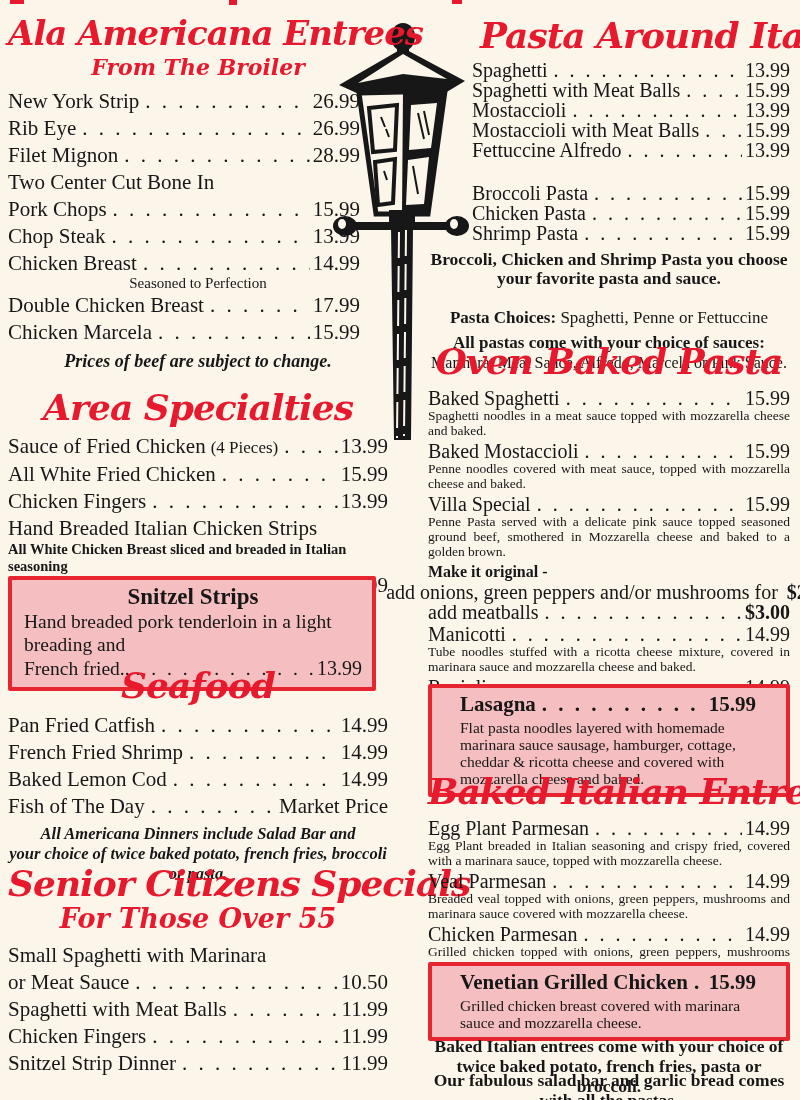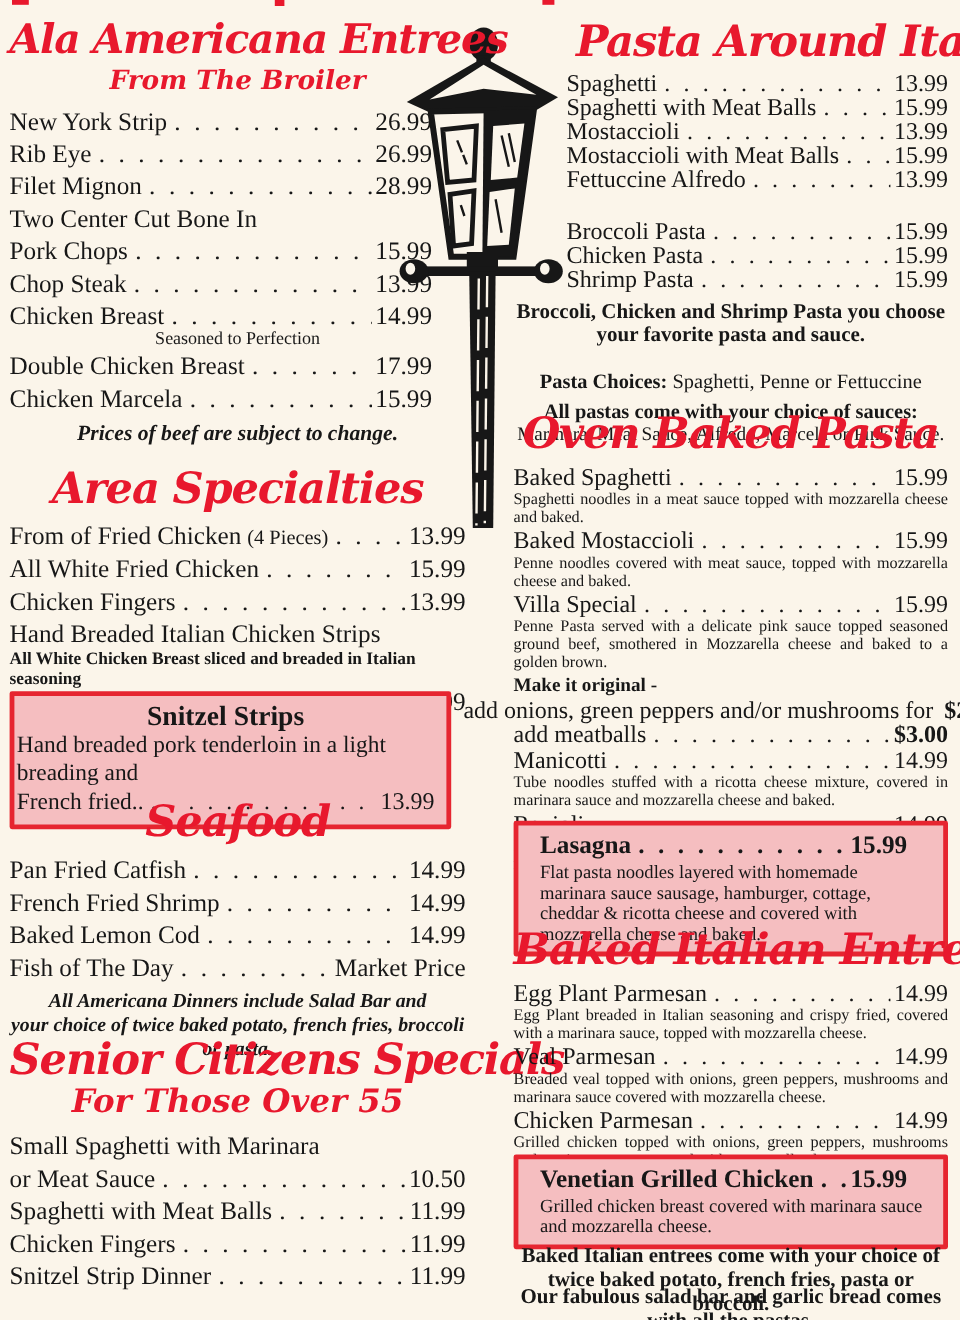--- a/index.html
+++ b/index.html
@@ -59,21 +59,21 @@
 
   .erow{display:flex; align-items:baseline; font-size:20px; line-height:20px; margin-top:2px;}
   .desc{font-size:13.5px; line-height:15px; text-align:justify; margin-bottom:3px;}
   .mko{font-size:16px; line-height:20px; font-weight:bold; margin-top:2px;}
   .addon{display:flex; align-items:baseline; font-size:20px; line-height:20px;justify-content:center;}
   .addon .pr{font-weight:bold;}
 
   
   .pinkbox{
     border:4px solid var(--bdr); background:var(--pink);
-    border-radius:2px; padding:3px 10px 6px 2px;
+    border-radius:2px; padding:3px 10px 6px 12px;
   }
   .box-title{font-weight:bold; font-size:23px; line-height:27px; text-align:center;}
   .box-line{font-size:19.5px; line-height:23px;}
   .box-row{display:flex; align-items:baseline; font-size:19.5px; line-height:24px;font-family:Liberation Serif, serif;}
   .box-row .pr{font-size:20px;}
   .lasrow{display:flex; align-items:baseline; font-weight:bold; font-size:21px; line-height:25px; padding:1px 20px 0 16px;}
   .boxdesc{font-size:15.5px; line-height:17px; padding:2px 4px 0 16px; text-align:left;}
 
   .ftr{position:absolute; width:100%; font-weight:bold; text-align:center; font-size:17.5px; line-height:20px;}
 
@@ -161,21 +161,21 @@
         <span class="dots"></span>
         <span class="pr">15.99</span>
       </div>
     <div class="fnote">Prices of beef are subject to change.</div>
   </div>
 
   <div class="sec" style="top:386px;">
     <div class="h">Area Specialties</div>
     <div style="height:5px;"></div>
     <div class="row">
-        <span class="nm">From of Fried Chicken</span>
+        <span class="nm">Sauce of Fried Chicken</span>
         <span class="nm-sm">(4 Pieces)</span>
         <span class="dots"></span>
         <span class="pr">13.99</span>
       </div>
     <div class="row">
         <span class="nm">All White Fried Chicken</span>
         <span class="dots"></span>
         <span class="pr">15.99</span>
       </div>
     <div class="row">

